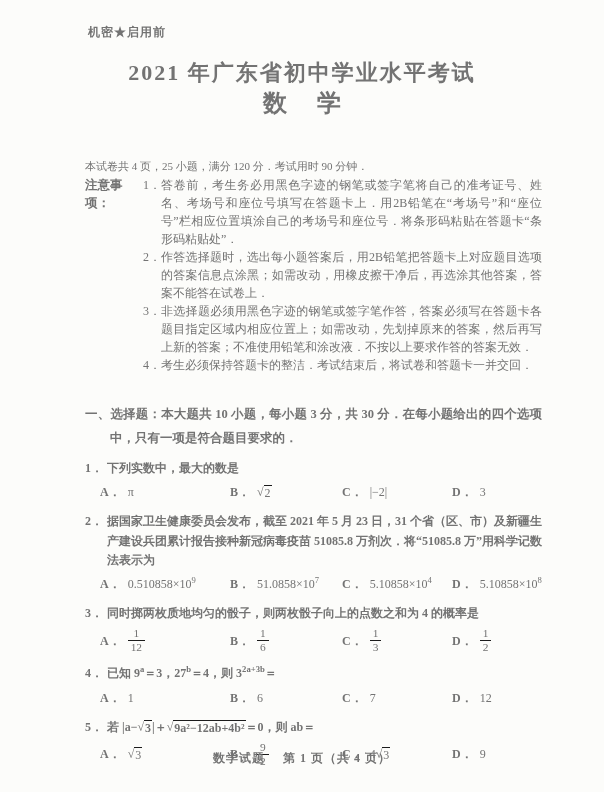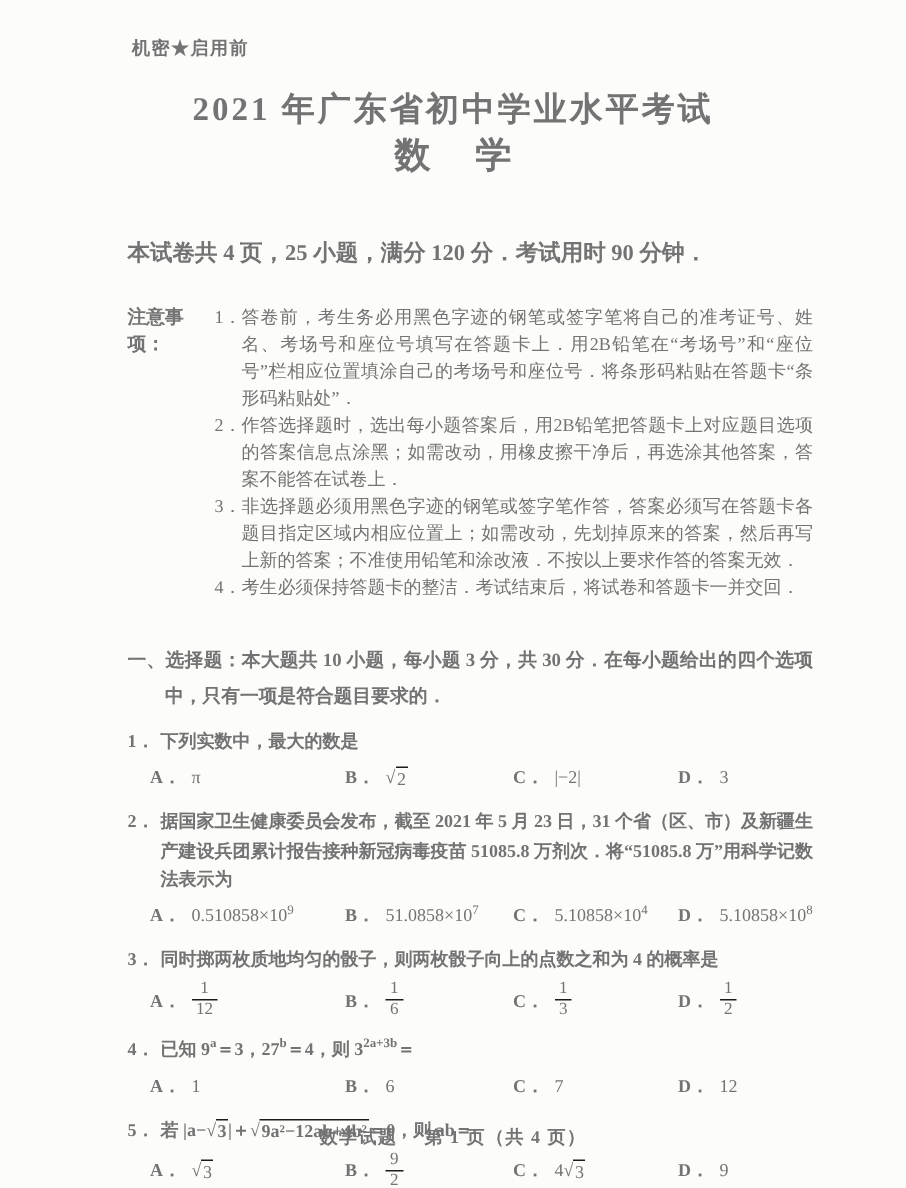--- a/index.html
+++ b/index.html
@@ -5,21 +5,21 @@
   html,body{margin:0;padding:0;background:#e8e8e6;}
   .page{
     position:relative;width:604px;height:792px;margin:0 auto;
     background:#fcfcfa;color:#737373;overflow:hidden;
     font-family:"Liberation Serif","DejaVu Serif",serif;
   }
   .security{position:absolute;top:24px;left:88px;font-size:12px;font-weight:bold;letter-spacing:1px;}
   .title{position:absolute;top:58px;left:0;width:100%;text-align:center;font-size:22px;font-weight:bold;letter-spacing:2px;}
   .subject{position:absolute;top:87px;left:0;width:100%;text-align:center;font-size:24px;font-weight:bold;letter-spacing:30px;text-indent:30px;}
   .main{position:absolute;top:158px;left:85px;width:457px;font-size:12px;line-height:1.5;}
-  .exam-info{font-weight:bold;font-size:15px;margin-bottom:21px;}
+  .exam-info{font-weight:normal;font-size:11px;margin-bottom:1px;}
   .notes{display:flex;}
   .notes-label{width:58px;flex:none;font-weight:bold;font-size:12.5px;}
   .notes-items{flex:1;}
   .note-item{display:flex;}
   .note-num{width:18px;flex:none;}
   .note-text{flex:1;text-align:justify;}
   .section{margin-top:28px;font-weight:bold;font-size:12.5px;line-height:1.95;padding-left:25px;text-indent:-25px;text-align:justify;}
   .question{margin-top:9px;}
   .qrow{display:flex;line-height:1.6;}
   .qnum{width:22px;flex:none;font-weight:bold;}

